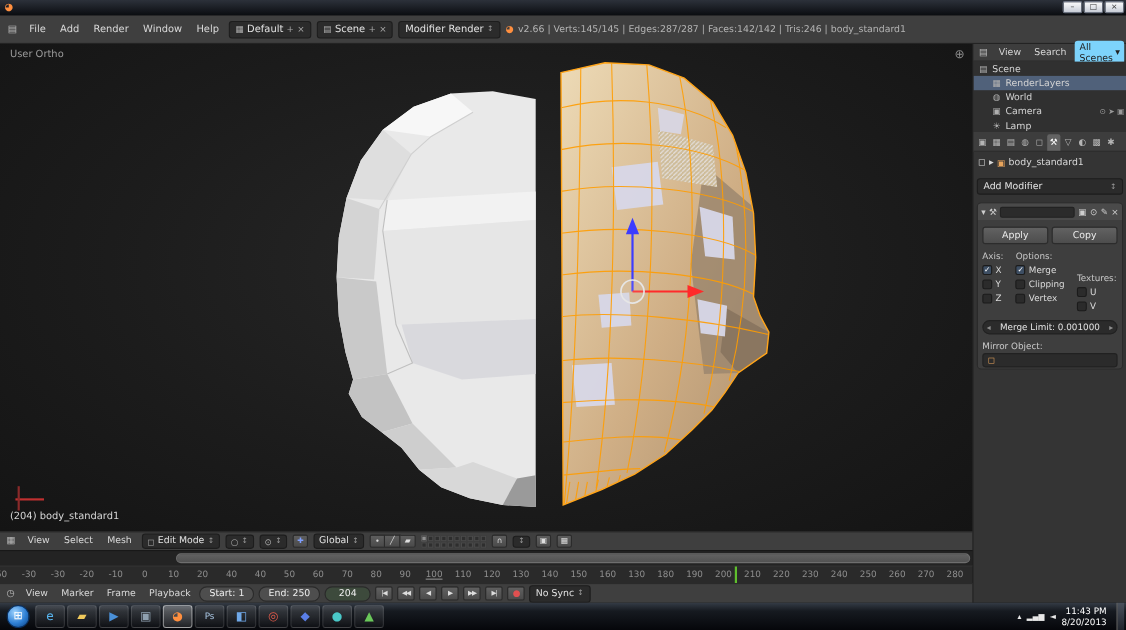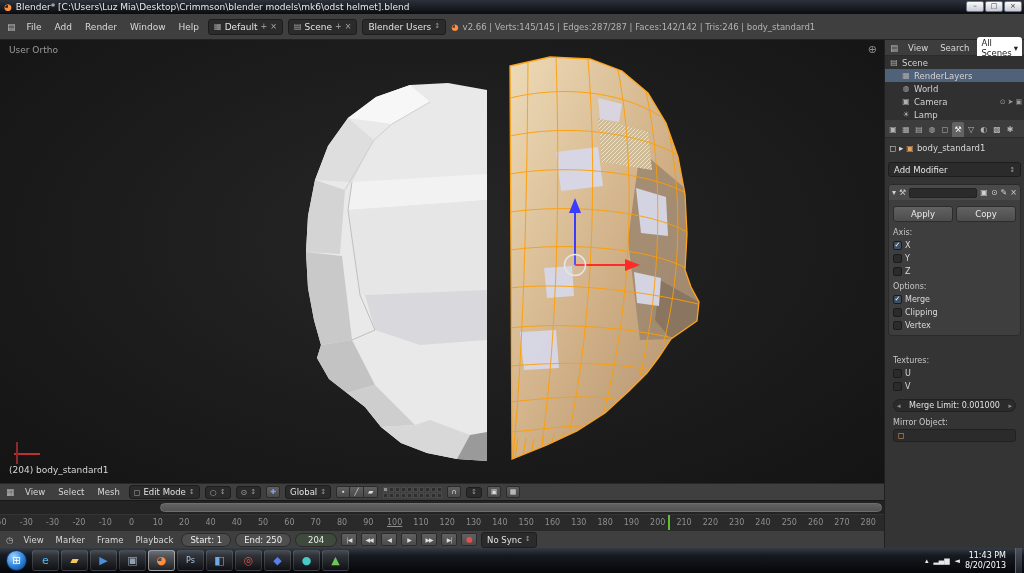--- a/index.html
+++ b/index.html
@@ -33,21 +33,21 @@
     background:radial-gradient(ellipse at 50% 45%,#272727 0%,#1c1c1c 55%,#141414 100%);overflow:hidden;}
   .vp-label-top{position:absolute;left:9px;top:5px;color:#9a9a9a;}
   .vp-label-bottom{position:absolute;left:9px;bottom:8px;color:#d6d6d6;}
   .vp-plus{position:absolute;right:7px;top:3px;color:#8b8b8b;font-size:11px;}
   .vpsvg{position:absolute;left:0;top:0;}
 
   
   .rpanel{position:absolute;left:884px;top:40px;width:140px;height:508px;background:#343434;border-left:1px solid #202020;}
   .outl-head{position:absolute;left:0;top:0;width:100%;height:16px;background:#3d3d3d;border-bottom:1px solid #2b2b2b;
     display:flex;align-items:center;gap:4px;padding:0 3px;font-size:8.5px;color:#d6d6d6;}
-  .pill{background:#ffffff;color:#222;border-radius:3px;padding:1px 4px;display:inline-flex;align-items:center;gap:2px;}
+  .pill{background:#7dd3fc;color:#222;border-radius:3px;padding:1px 4px;display:inline-flex;align-items:center;gap:2px;}
   .outl-tree{position:absolute;left:0;top:16px;width:100%;height:64px;background:#303030;overflow:hidden;font-size:8.5px;}
   .orow{position:relative;display:flex;align-items:center;gap:3px;height:13px;padding-left:4px;color:#d2d2d2;}
   .orow .ic{width:10px;text-align:center;font-size:8px;color:#b0b0b0;flex:none;}
   .orow.ind{padding-left:16px;}
   .orow.sel{background:#50617a;}
   .orow .ricons{position:absolute;right:2px;top:0;height:13px;display:flex;align-items:center;gap:2px;color:#9a9a9a;font-size:7px;}
 
   .ptabs{position:absolute;left:0;top:80px;width:100%;height:18px;background:#3d3d3d;border-bottom:1px solid #2b2b2b;
     display:flex;align-items:flex-end;gap:1px;padding:0 2px;}
   .ptab{width:12px;height:15px;display:flex;align-items:center;justify-content:center;font-size:8px;color:#b5b5b5;
@@ -63,21 +63,21 @@
   .wide-btn .ud{margin-left:auto;font-size:7px;color:#9a9a9a;}
 
   .modpanel{position:absolute;left:3px;right:3px;top:144px;height:152px;background:#3e3e3e;
     border:1px solid #2a2a2a;border-radius:4px;}
   .modhead{height:15px;background:#4a4a4a;border-radius:3px 3px 0 0;display:flex;align-items:center;gap:3px;
     padding:0 3px;font-size:8px;color:#cfcfcf;}
   .modname{flex:1;height:10px;background:#2b2b2b;border:1px solid #222;border-radius:2px;}
   .btnrow{display:flex;gap:3px;margin:6px 4px 0;}
   .btn{flex:1;background:linear-gradient(#626262,#4d4d4d);border:1px solid #2c2c2c;border-radius:3px;
     color:#ececec;font-size:8.5px;text-align:center;padding:2px 0;}
-  .mod-cols{display:flex;gap:5px;margin:6px 4px 0;flex-direction:column;}
+  .mod-cols{display:flex;gap:5px;margin:6px 4px 0;}
   .mcol{display:flex;flex-direction:column;gap:2px;}
   .mcol.c1{width:26px;} .mcol.c2{width:52px;} .mcol.c3{width:38px;margin-top:20px;}
   .col-label{font-size:8px;color:#c6c6c6;height:10px;}
   .chk{display:flex;align-items:center;gap:3px;height:11px;font-size:8px;color:#dcdcdc;}
   .cb{width:9px;height:9px;background:#2b2b2b;border:1px solid #1b1b1b;border-radius:2px;flex:none;
     display:inline-flex;align-items:center;justify-content:center;font-size:7px;color:#fff;line-height:1;}
   .cb.on{background:#3d4e63;}
   .slider{position:relative;margin:7px 4px 0;height:13px;background:#2b2b2b;border:1px solid #212121;border-radius:8px;
     display:flex;align-items:center;justify-content:center;font-size:8px;color:#e2e2e2;}
   .slider .ar{position:absolute;top:2px;font-size:7px;color:#8d8d8d;}
@@ -132,21 +132,20 @@
   .clock{text-align:right;font-size:8px;line-height:1.25;color:#fff;padding-right:4px;}
   .sliver{width:7px;height:25px;background:linear-gradient(#4a515c,#20242c);border-left:1px solid #666;flex:none;}
 </style>
 </head>
 <body>
 
 <div class="screen">
 
   <div class="titlebar">
     <span class="tb-logo">◕</span>
-    <span>Blender* [C:\Users\Luz Mia\Desktop\Crimmson\blender models\mk6\odst helmet].blend</span>
     <div class="winbtns">
       <span class="winbtn">–</span>
       <span class="winbtn">□</span>
       <span class="winbtn">×</span>
     </div>
   </div>
 
   <div class="bheader">
     <span class="iconbtn">▤</span>
     <span class="mi">File</span>
@@ -160,21 +159,21 @@
       <span class="mini">+</span>
       <span class="mini">×</span>
     </span>
     <span class="dd">
       <span class="mini">▤</span>
       <span>Scene</span>
       <span class="mini">+</span>
       <span class="mini">×</span>
     </span>
     <span class="dd">
-      <span>Blender Users</span>
+      <span>Modifier Render</span>
       <span class="ud">↕</span>
     </span>
     <span class="stats">
       <span class="blogo">◕</span>
       <span>v2.66 | Verts:145/145 | Edges:287/287 | Faces:142/142 | Tris:246 | body_standard1</span>
     </span>
   </div>
 
   <div class="viewport">
     <svg class="vpsvg" width="884" height="443" viewBox="0 0 884 443">

